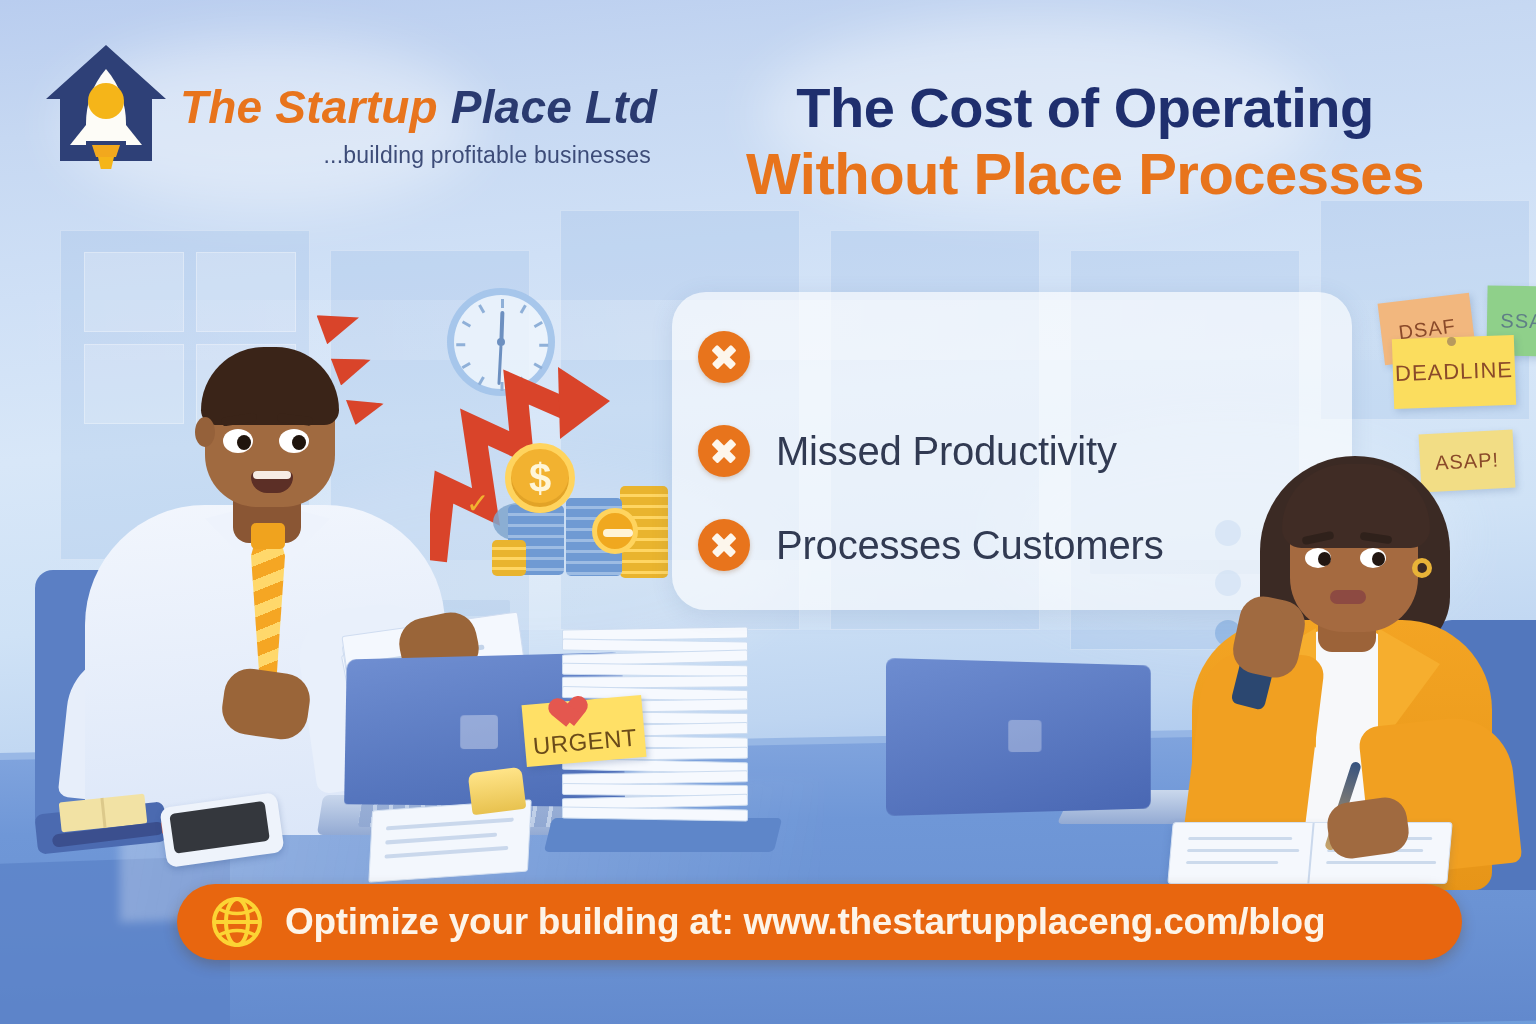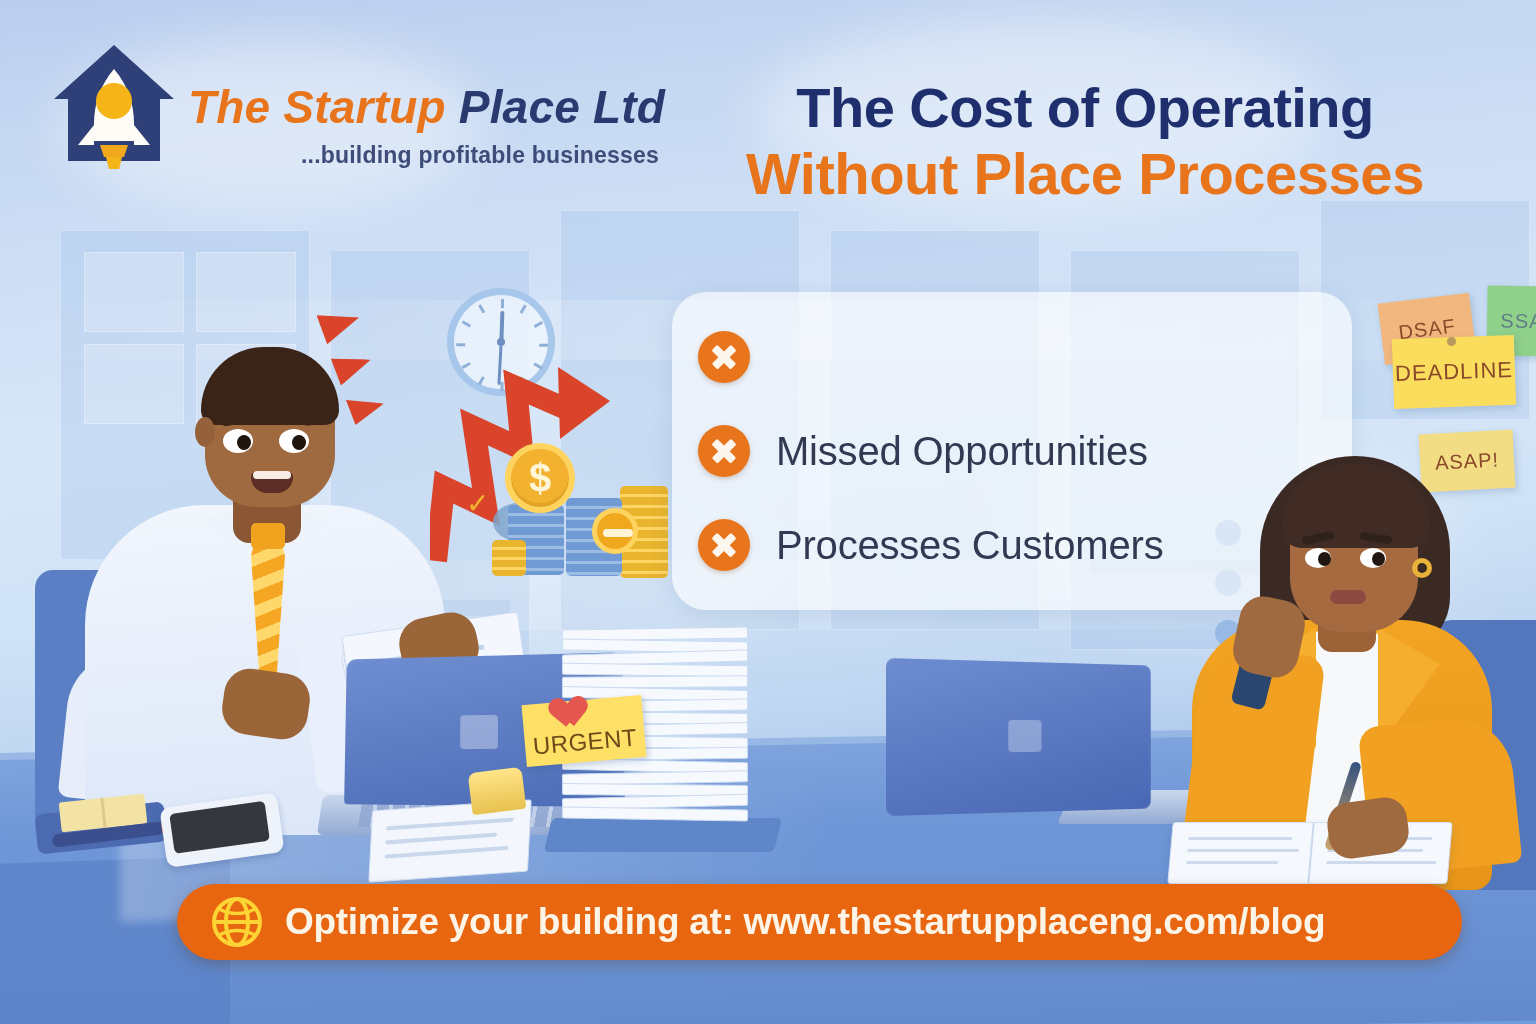--- a/index.html
+++ b/index.html
@@ -15,27 +15,27 @@
   .bg-layer{position:absolute;inset:0;}
   .pane{position:absolute;background:rgba(255,255,255,.22);border:1px solid rgba(255,255,255,.3);}
   .pane.d{background:rgba(120,160,215,.16);}
   .cloudy{position:absolute;border-radius:50%;background:rgba(255,255,255,.38);filter:blur(26px);}
   .wallsheen{position:absolute;background:linear-gradient(90deg,rgba(255,255,255,0),rgba(255,255,255,.45),rgba(255,255,255,0));}
 
   
   .shelf{position:absolute;background:rgba(150,180,225,.26);border-radius:2px;}
 
   
-  .logo-wrap{position:absolute;left:48px;top:40px;display:flex;align-items:flex-end;}
+  .logo-wrap{position:absolute;left:40px;top:40px;display:flex;align-items:flex-end;}
   .logo-mark{position:relative;width:132px;height:128px;flex:0 0 auto;}
   .brand-text{margin-left:8px;padding-top:44px;}
   .brand-line{font-size:46px;font-weight:700;font-style:italic;letter-spacing:.2px;line-height:1;white-space:nowrap;}
   .brand-a{color:#e8741c;}
   .brand-b{color:#2a3a70;}
-  .tagline{margin-top:12px;text-align:right;padding-right:6px;font-size:23px;color:#3d4c78;letter-spacing:.2px;white-space:nowrap;font-weight:bold;}
+  .tagline{margin-top:12px;text-align:right;padding-right:6px;font-size:23px;color:#3d4c78;letter-spacing:.2px;white-space:nowrap;}
 
   
   .title-block{position:absolute;left:690px;top:78px;width:790px;text-align:center;}
   .title-1{font-size:56px;font-weight:700;color:#1f2f6e;line-height:1.06;letter-spacing:-.5px;white-space:nowrap;}
   .title-2{font-size:58px;font-weight:700;color:#e8741c;line-height:1.06;letter-spacing:-.5px;margin-top:6px;white-space:nowrap;}
 
   
   .panel{
     position:absolute;left:672px;top:292px;width:680px;height:318px;
     background:rgba(255,255,255,.62);border-radius:34px;
@@ -430,21 +430,21 @@
         <div class="lapr-logo"></div>
       </div>
   </div>
 
   <div class="panel">
     <div class="bullet">
       <div class="xbadge"></div>
     </div>
     <div class="bullet">
       <div class="xbadge"></div>
-      <div class="bullet-text">Missed Opportunities</div>
+      <div class="bullet-text">Missed Productivity</div>
     </div>
     <div class="bullet">
       <div class="xbadge"></div>
       <div class="bullet-text">Processes Customers</div>
     </div>
   </div>
 
   <div class="note n-ssa">
     <span>SSA</span>
   </div>

